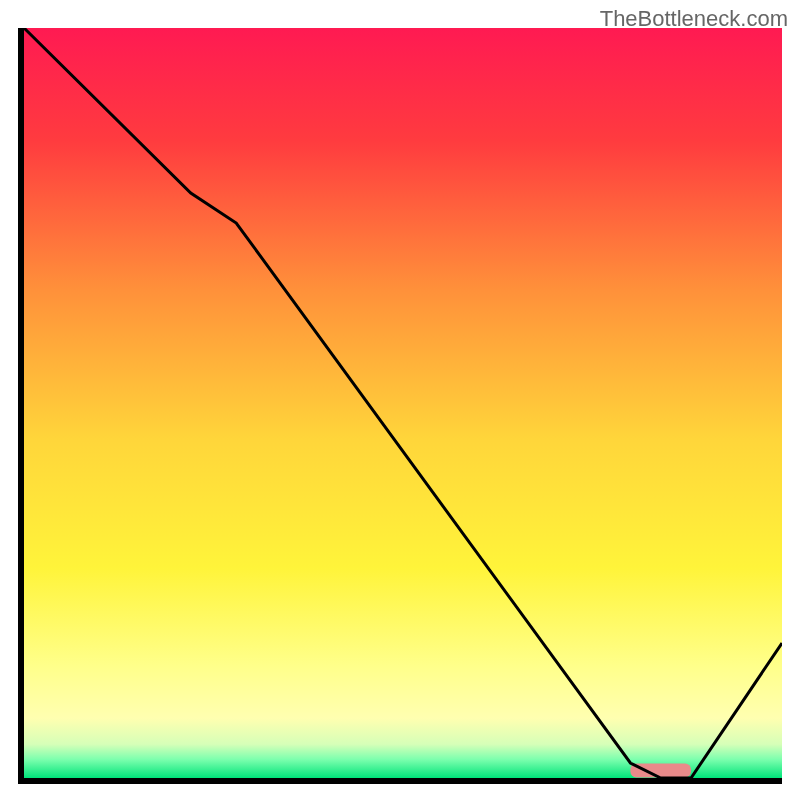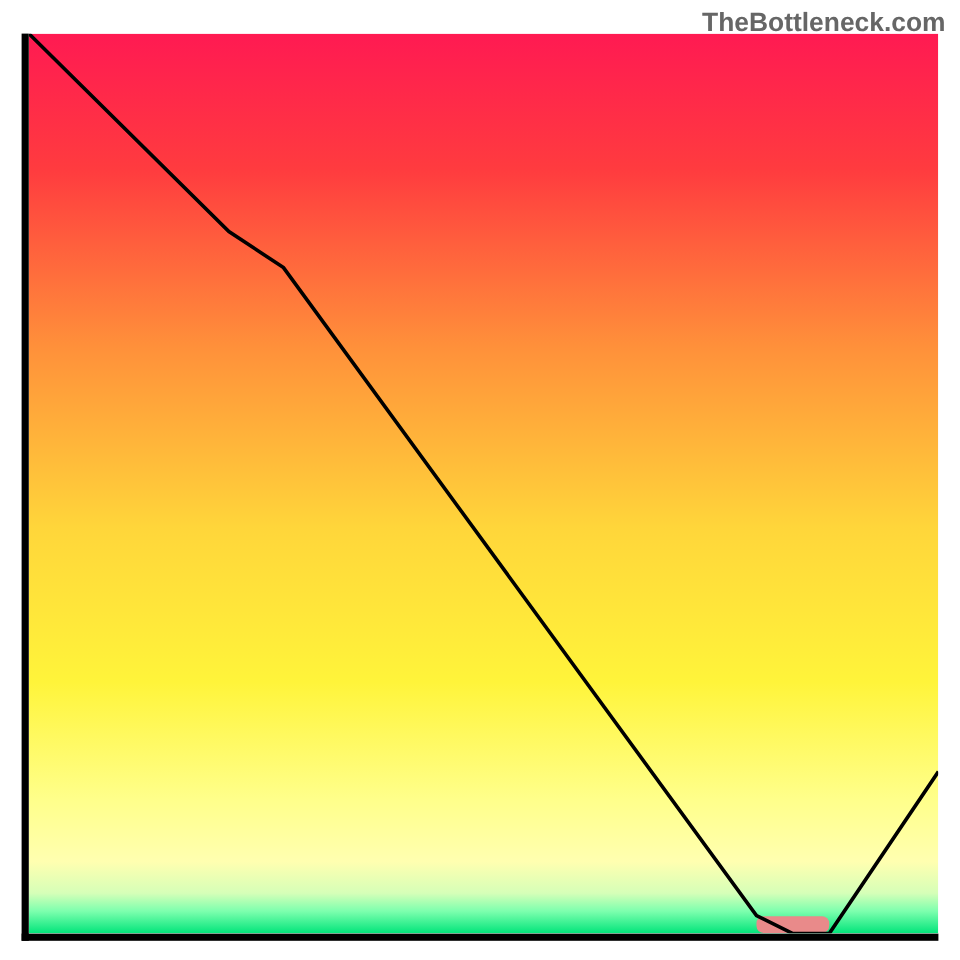--- a/index.html
+++ b/index.html
@@ -10,21 +10,21 @@
     background: #ffffff;
     position: relative;
     font-family: Arial, sans-serif;
   }
   .watermark {
     position: absolute;
     top: 6px;
     right: 12px;
     font-size: 22px;
     color: #666666;
-    font-weight: bold;
+    font-weight: normal;
     z-index: 10;
   }
   .chart-frame {
     position: absolute;
     left: 18px;
     top: 28px;
     width: 764px;
     height: 756px;
     border-left: 6px solid #000000;
     border-bottom: 6px solid #000000;

